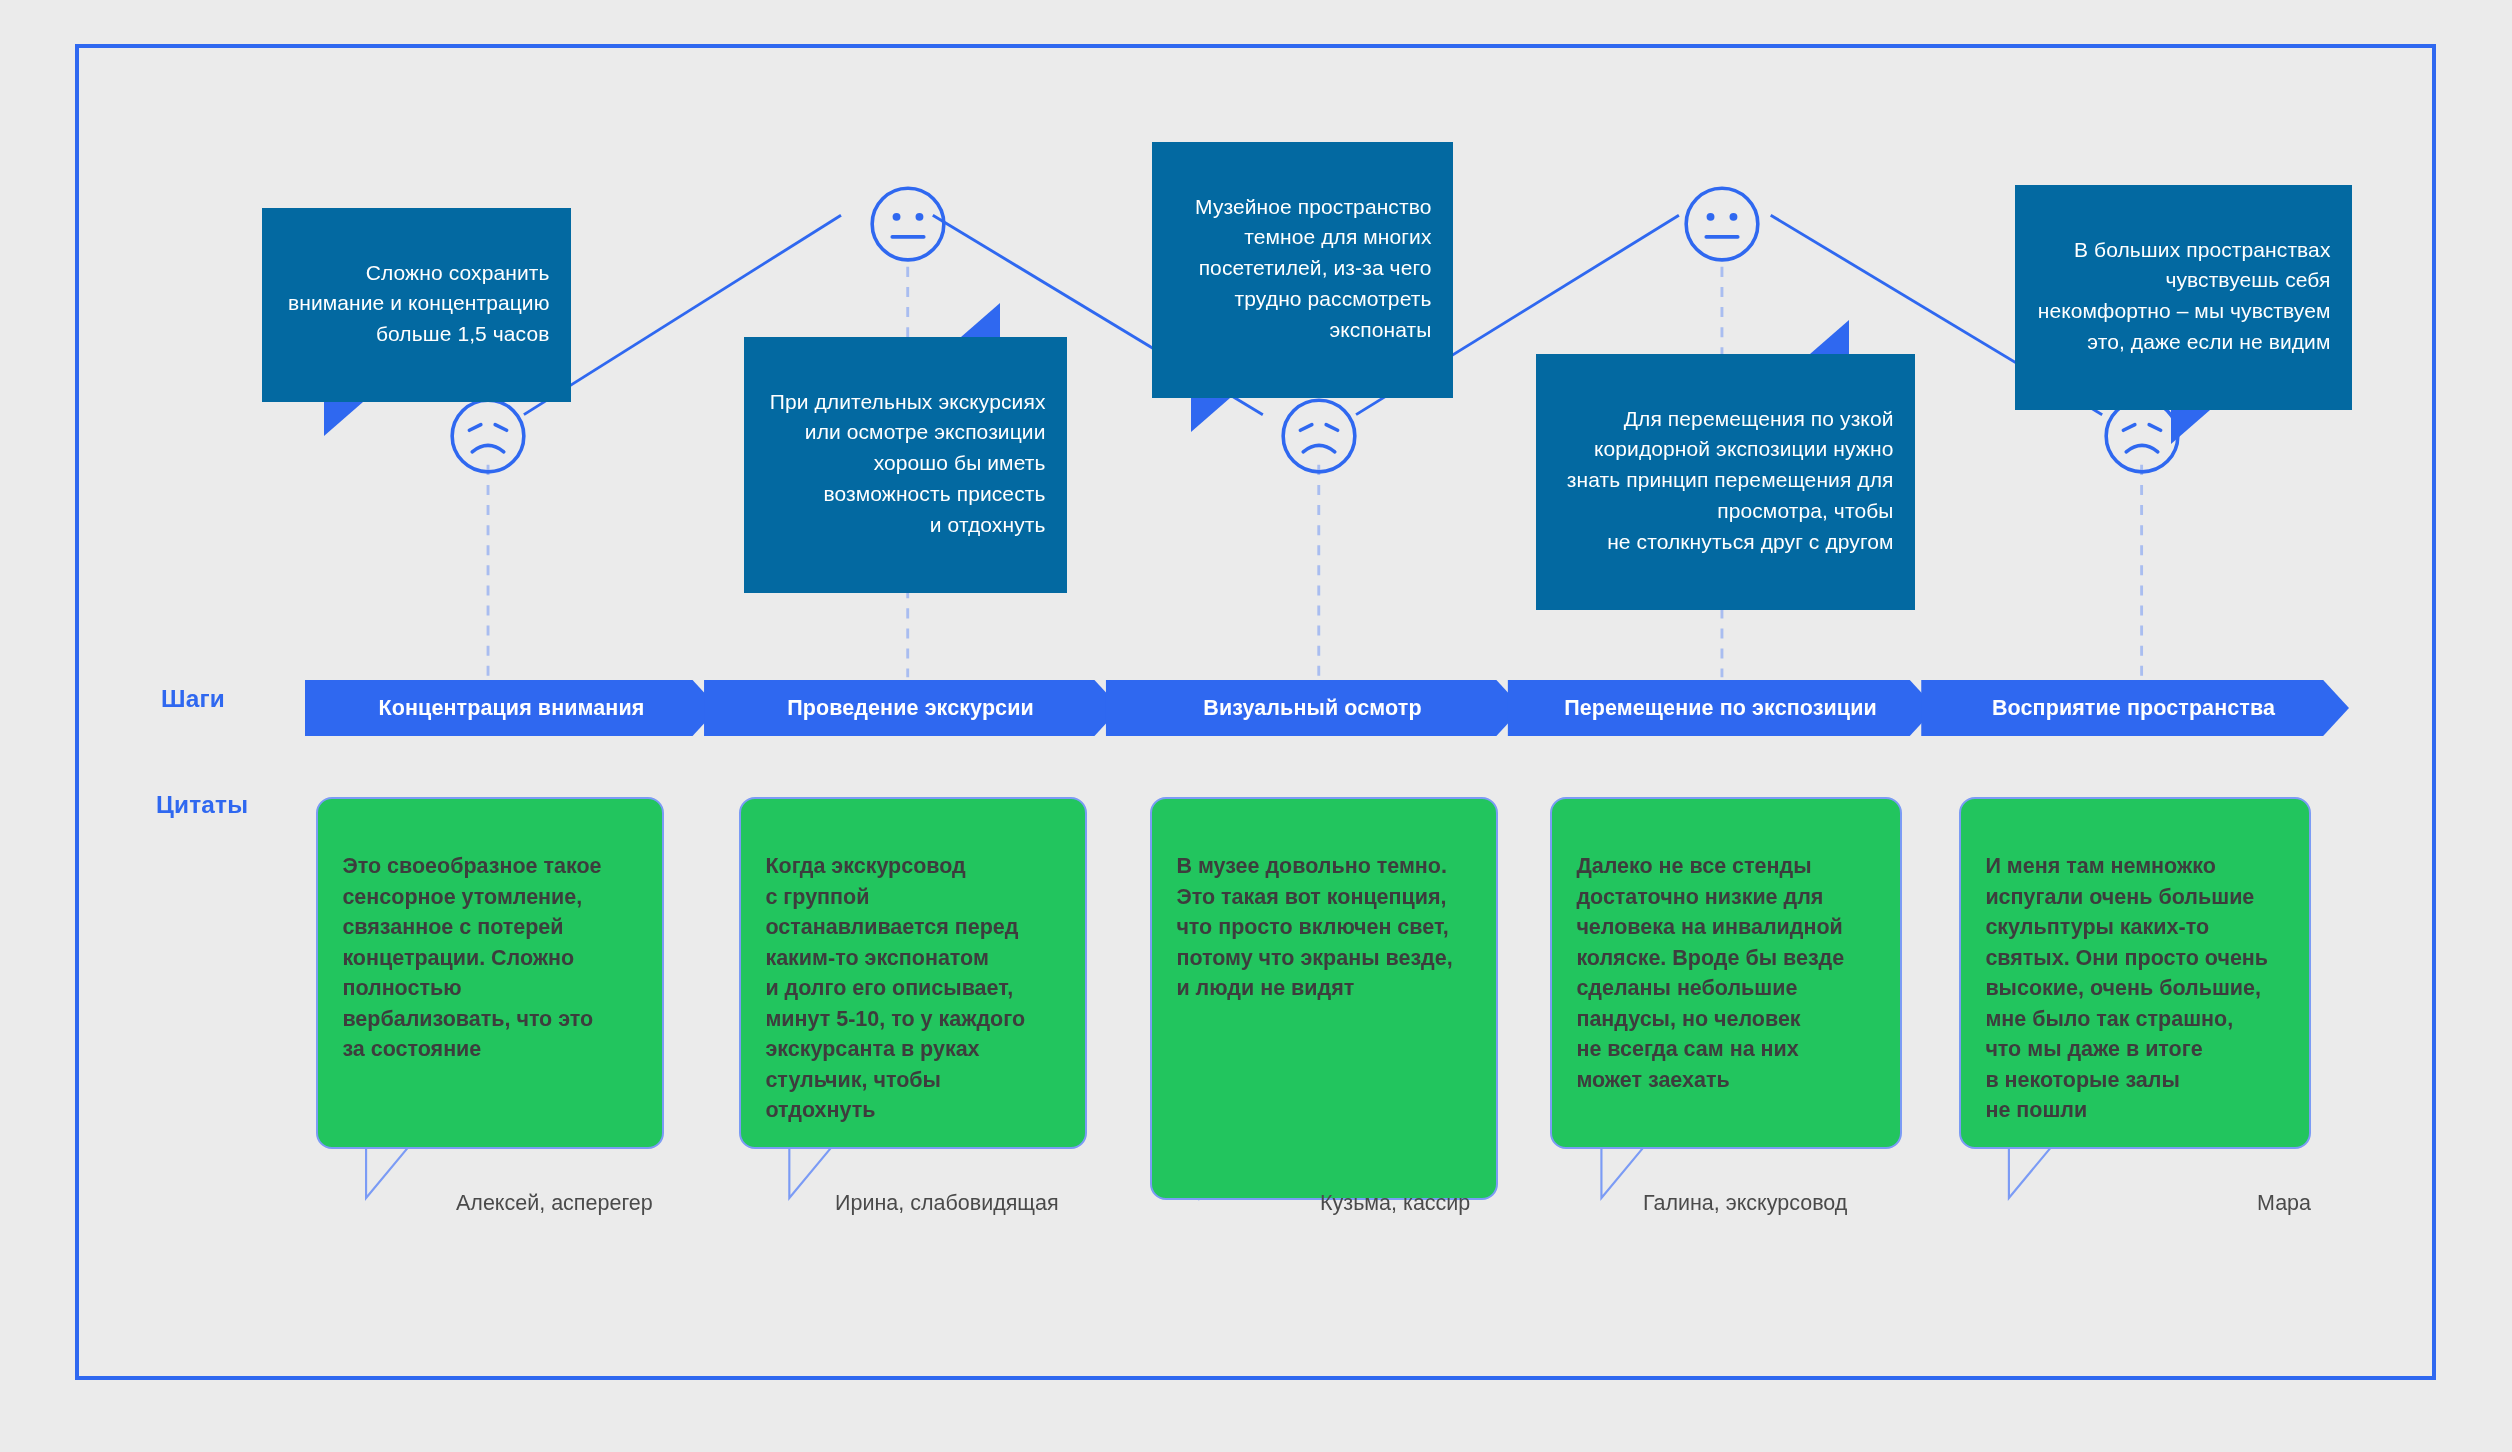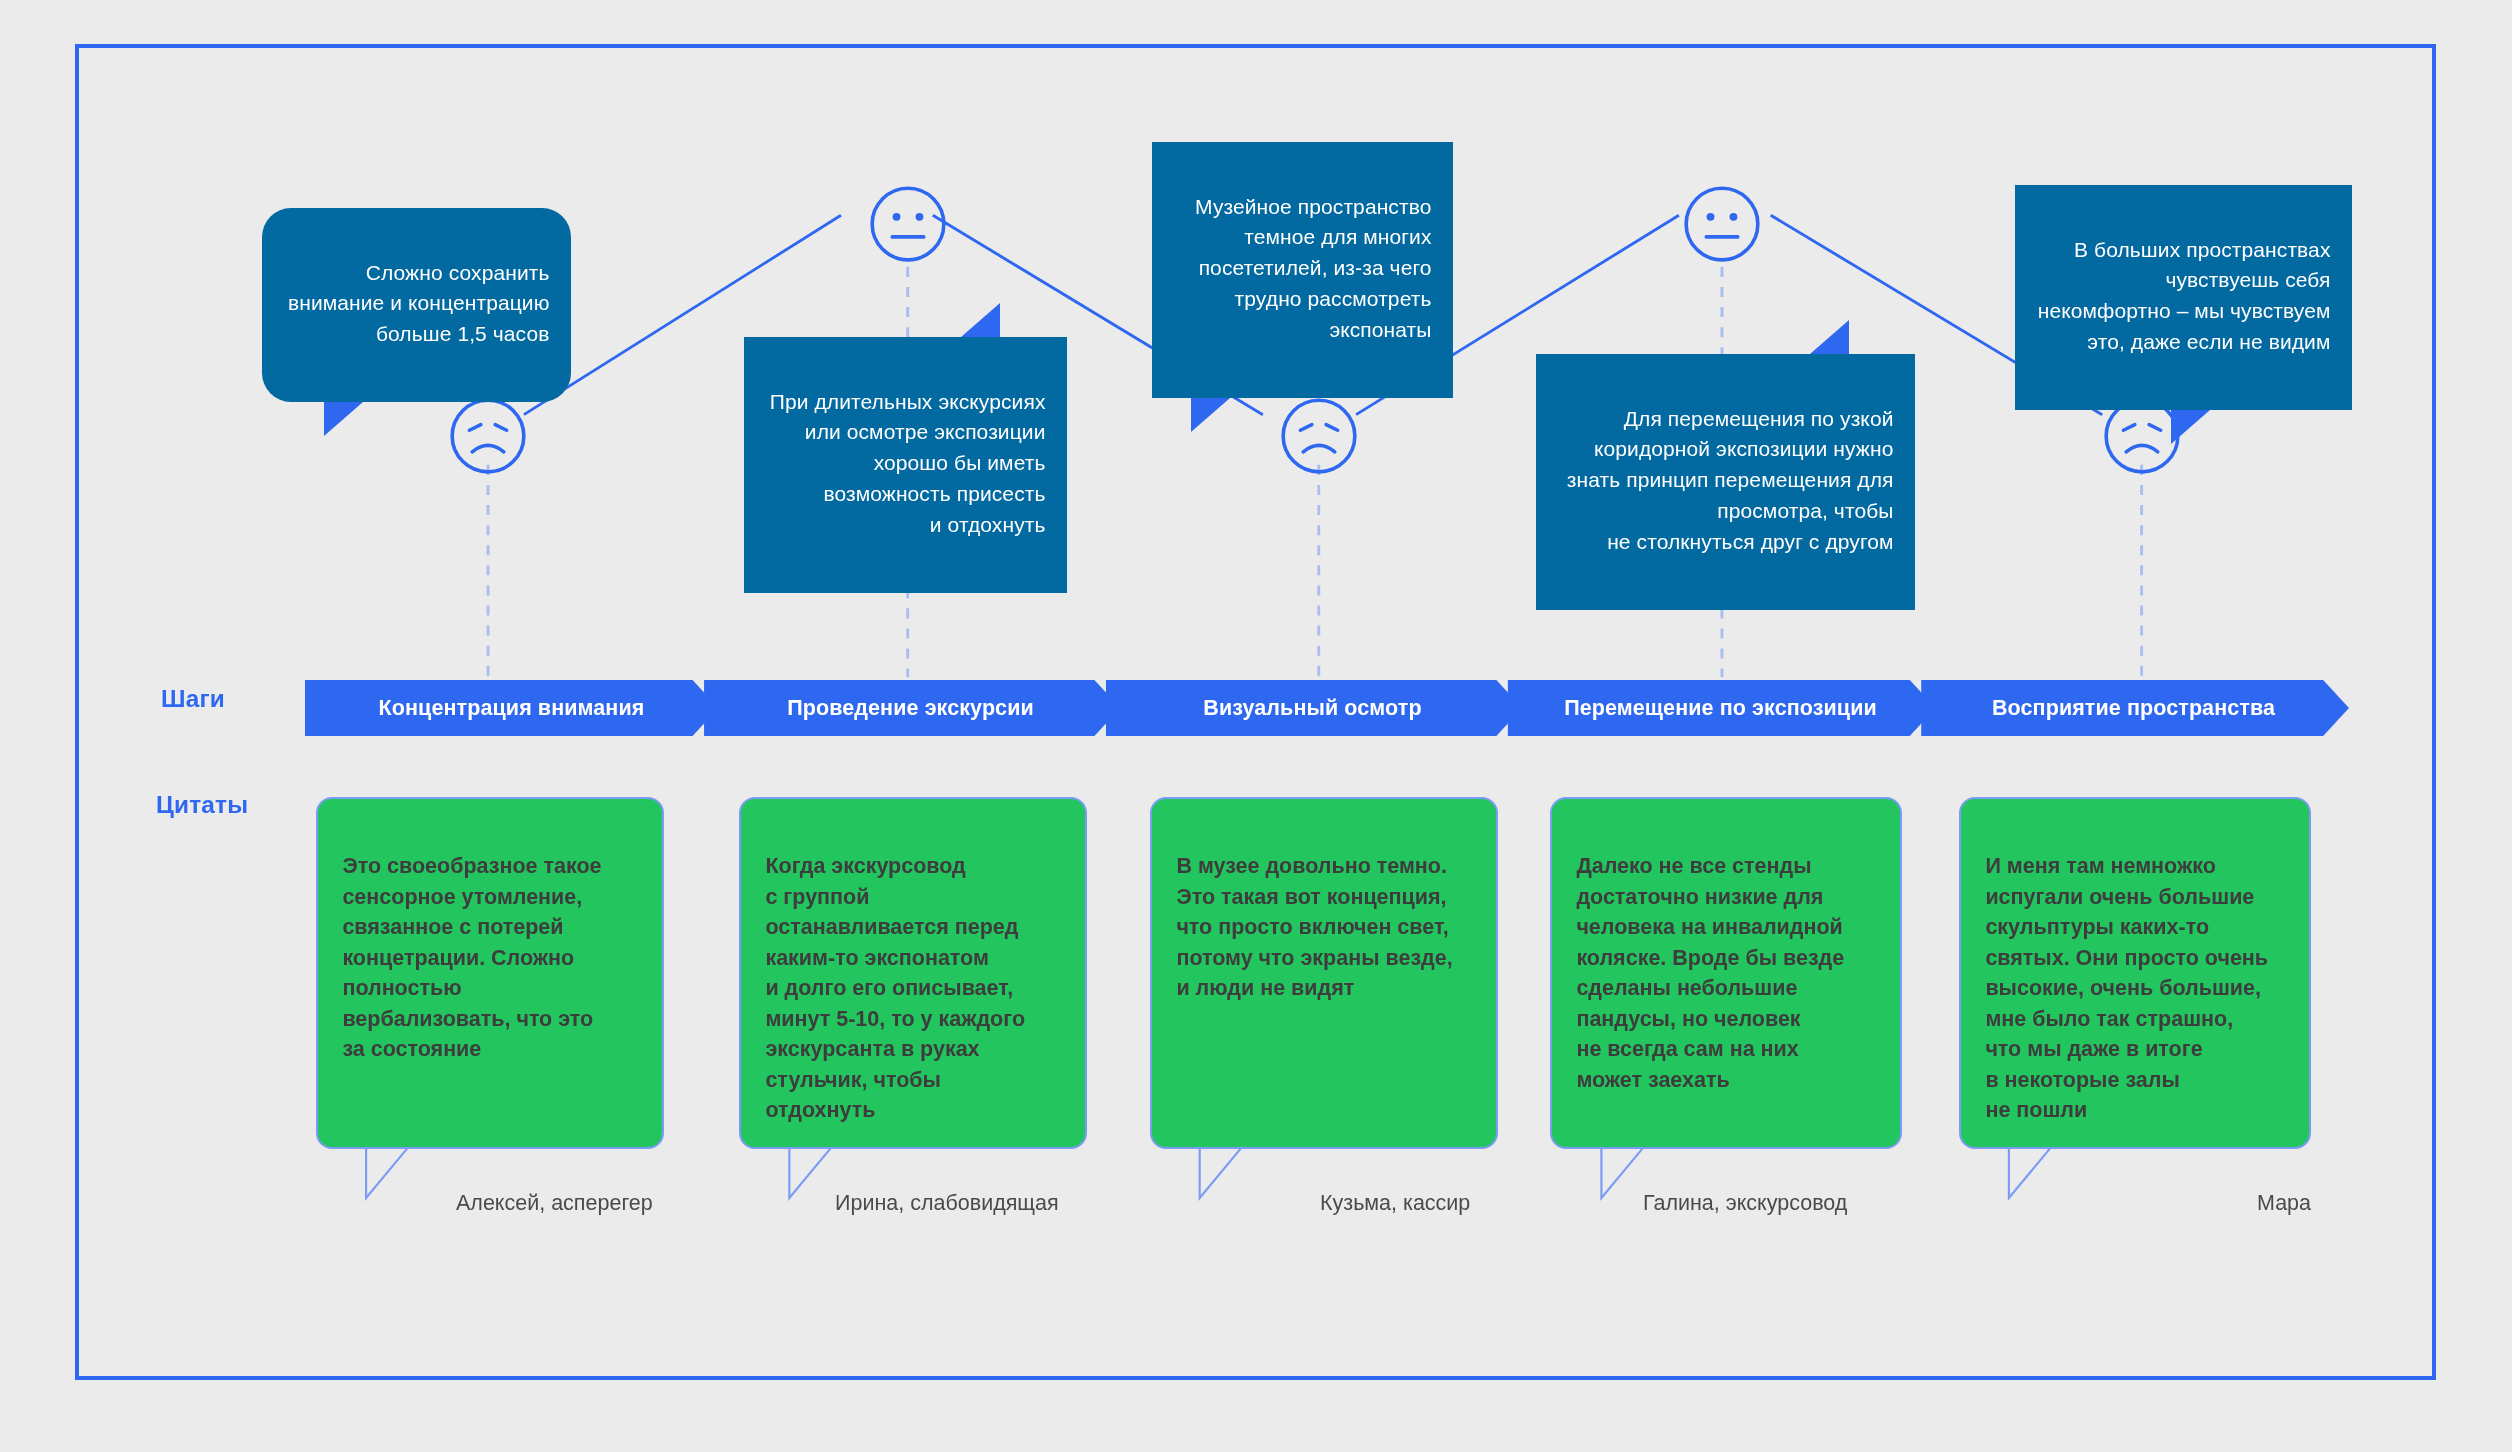--- a/index.html
+++ b/index.html
@@ -189,21 +189,21 @@
 
   <div class="face" style="left:2099px;top:393px;">
     <svg width="86" height="86" viewBox="0 0 120 120" xmlns="http://www.w3.org/2000/svg">
       <circle cx="60" cy="60" r="50" fill="none" stroke="#2f68f0" stroke-width="5"></circle>
       <line x1="34" y1="52" x2="50" y2="44" stroke="#2f68f0" stroke-width="5" stroke-linecap="round"></line>
       <line x1="70" y1="44" x2="86" y2="52" stroke="#2f68f0" stroke-width="5" stroke-linecap="round"></line>
       <path d="M 38 82 Q 60 64 82 82" fill="none" stroke="#2f68f0" stroke-width="5" stroke-linecap="round"></path>
     </svg>
   </div>
 
-  <div class="callout" style="left:262px;top:208px;width:309px;border-radius:29px;">
+  <div class="callout" style="left:262px;top:208px;width:309px;">
     <span>Сложно сохранить
 внимание и концентрацию
 больше 1,5 часов</span>
     <div class="tail tail-bl" style="left:62px;top:100%;"></div>
   </div>
 
   <div class="callout" style="left:744px;top:337px;width:323px;">
     <span>При длительных экскурсиях
 или осмотре экспозиции
 хорошо бы иметь
@@ -274,21 +274,21 @@
 останавливается перед
 каким-то экспонатом
 и долго его описывает,
 минут 5-10, то у каждого
 экскурсанта в руках
 стульчик, чтобы
 отдохнуть</span>
   </div>
   <div class="attribution" style="left:835px;top:1191px;">Ирина, слабовидящая</div>
 
-  <div class="quote-card" style="left:1150px;top:797px;width:348px;height:352px;">
+  <div class="quote-card" style="left:1150px;top:797px;width:348px;height:403px;">
     <span>В музее довольно темно.
 Это такая вот концепция,
 что просто включен свет,
 потому что экраны везде,
 и люди не видят</span>
   </div>
   <div class="attribution" style="left:1320px;top:1191px;">Кузьма, кассир</div>
 
   <div class="quote-card" style="left:1550px;top:797px;width:352px;height:352px;">
     <span>Далеко не все стенды

